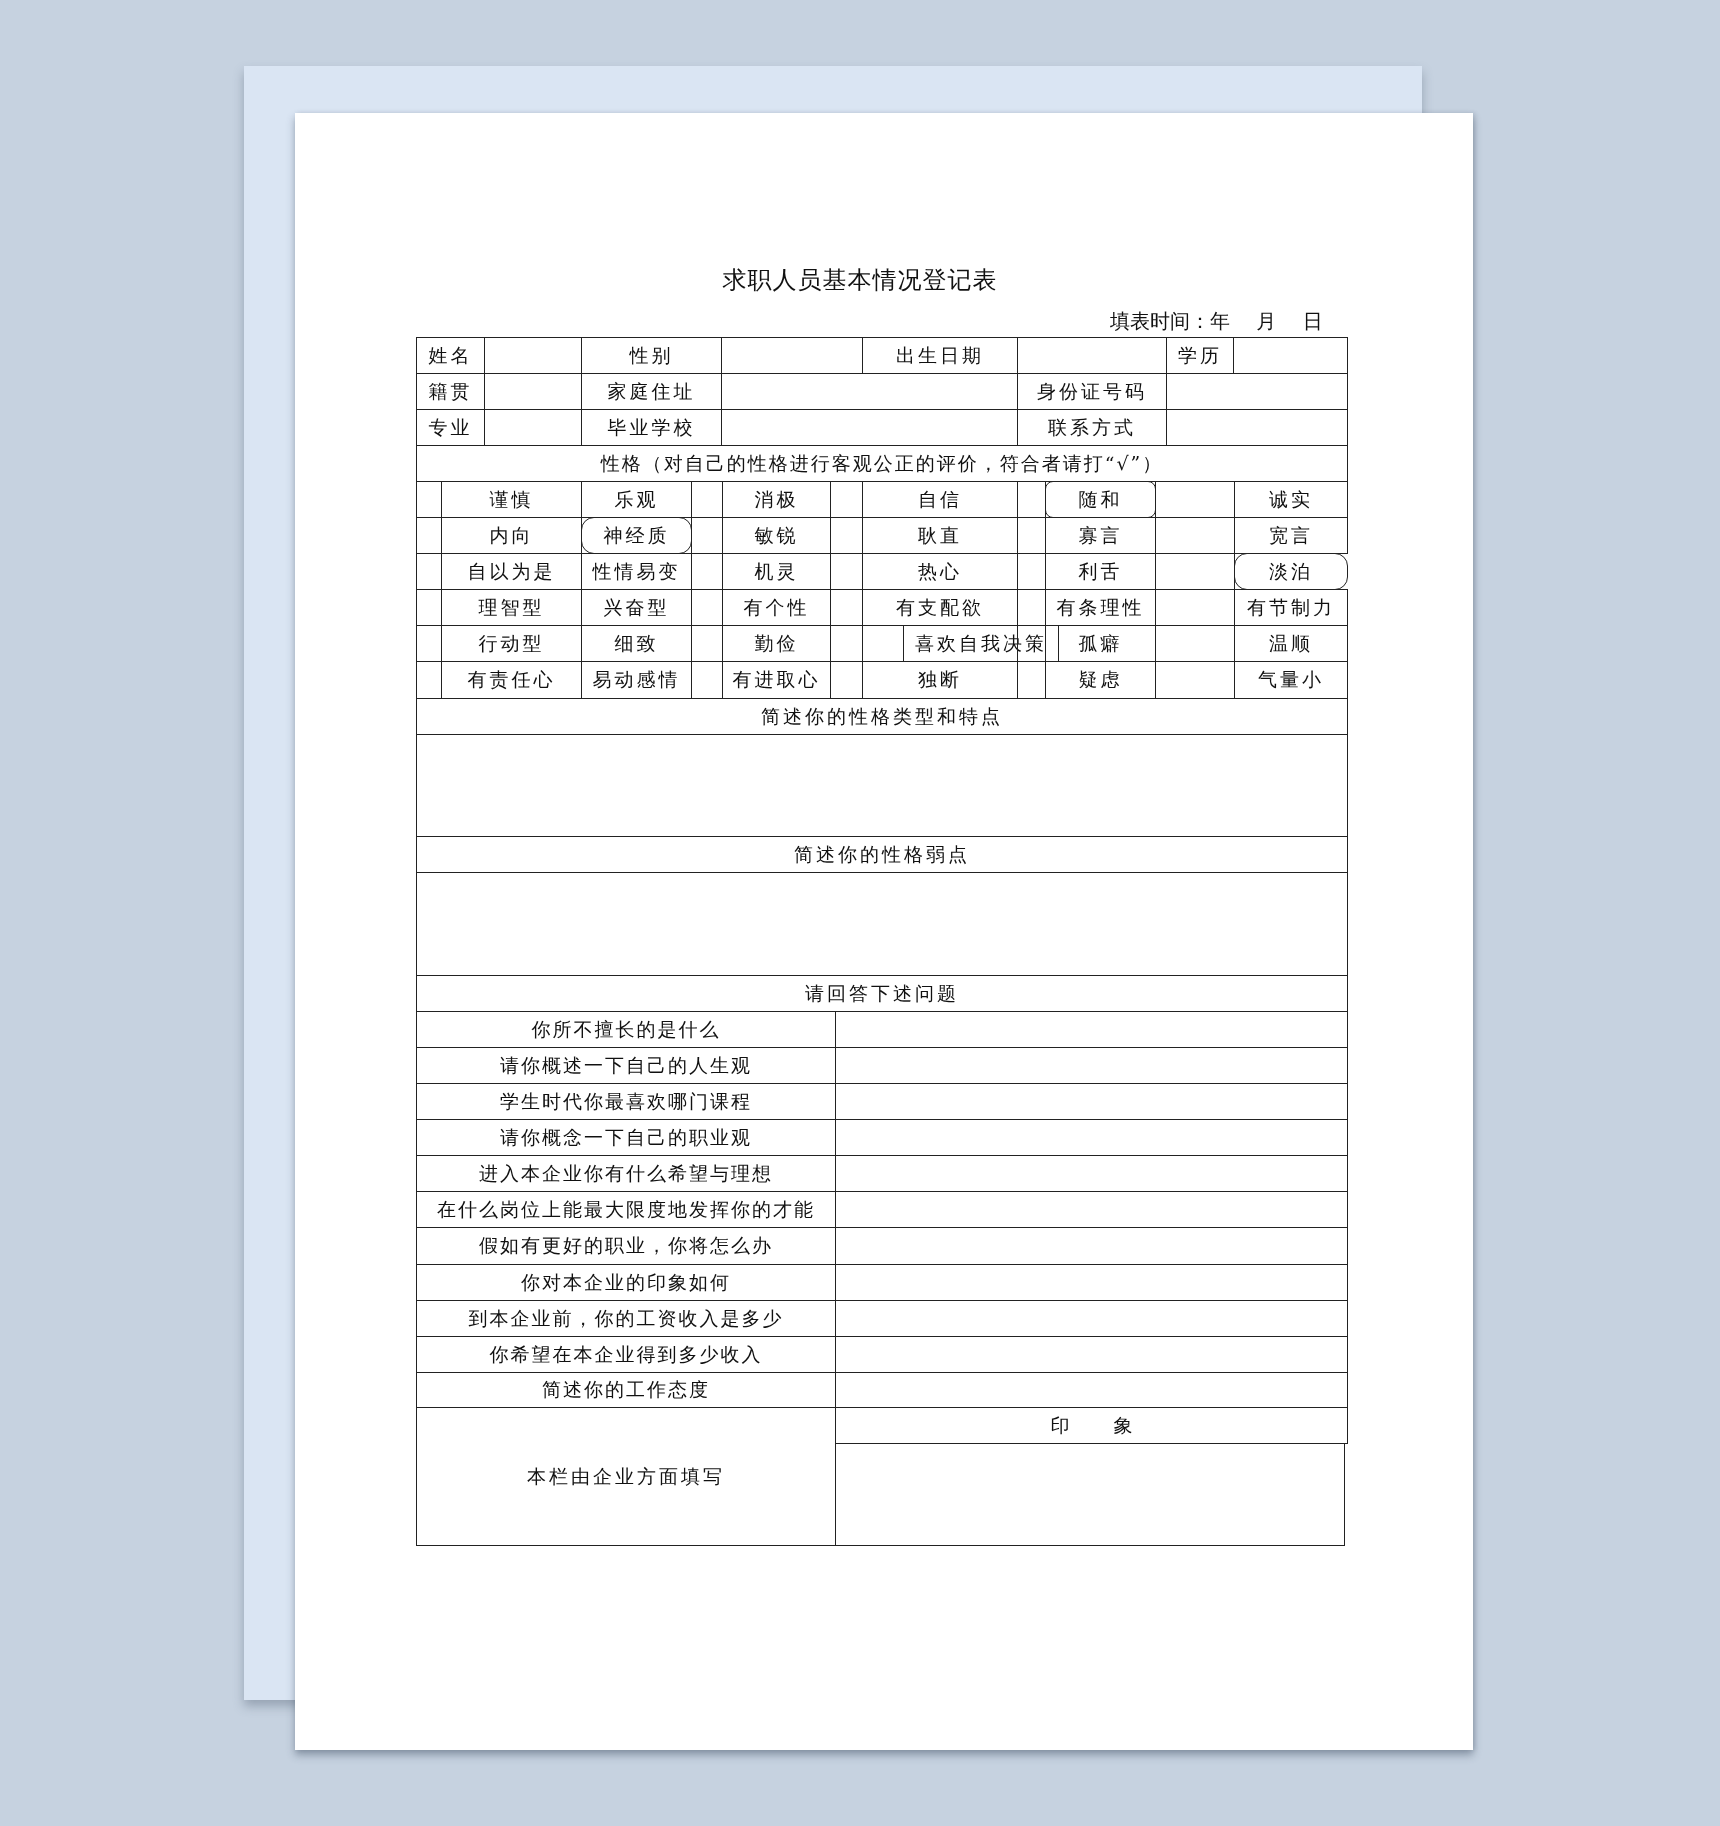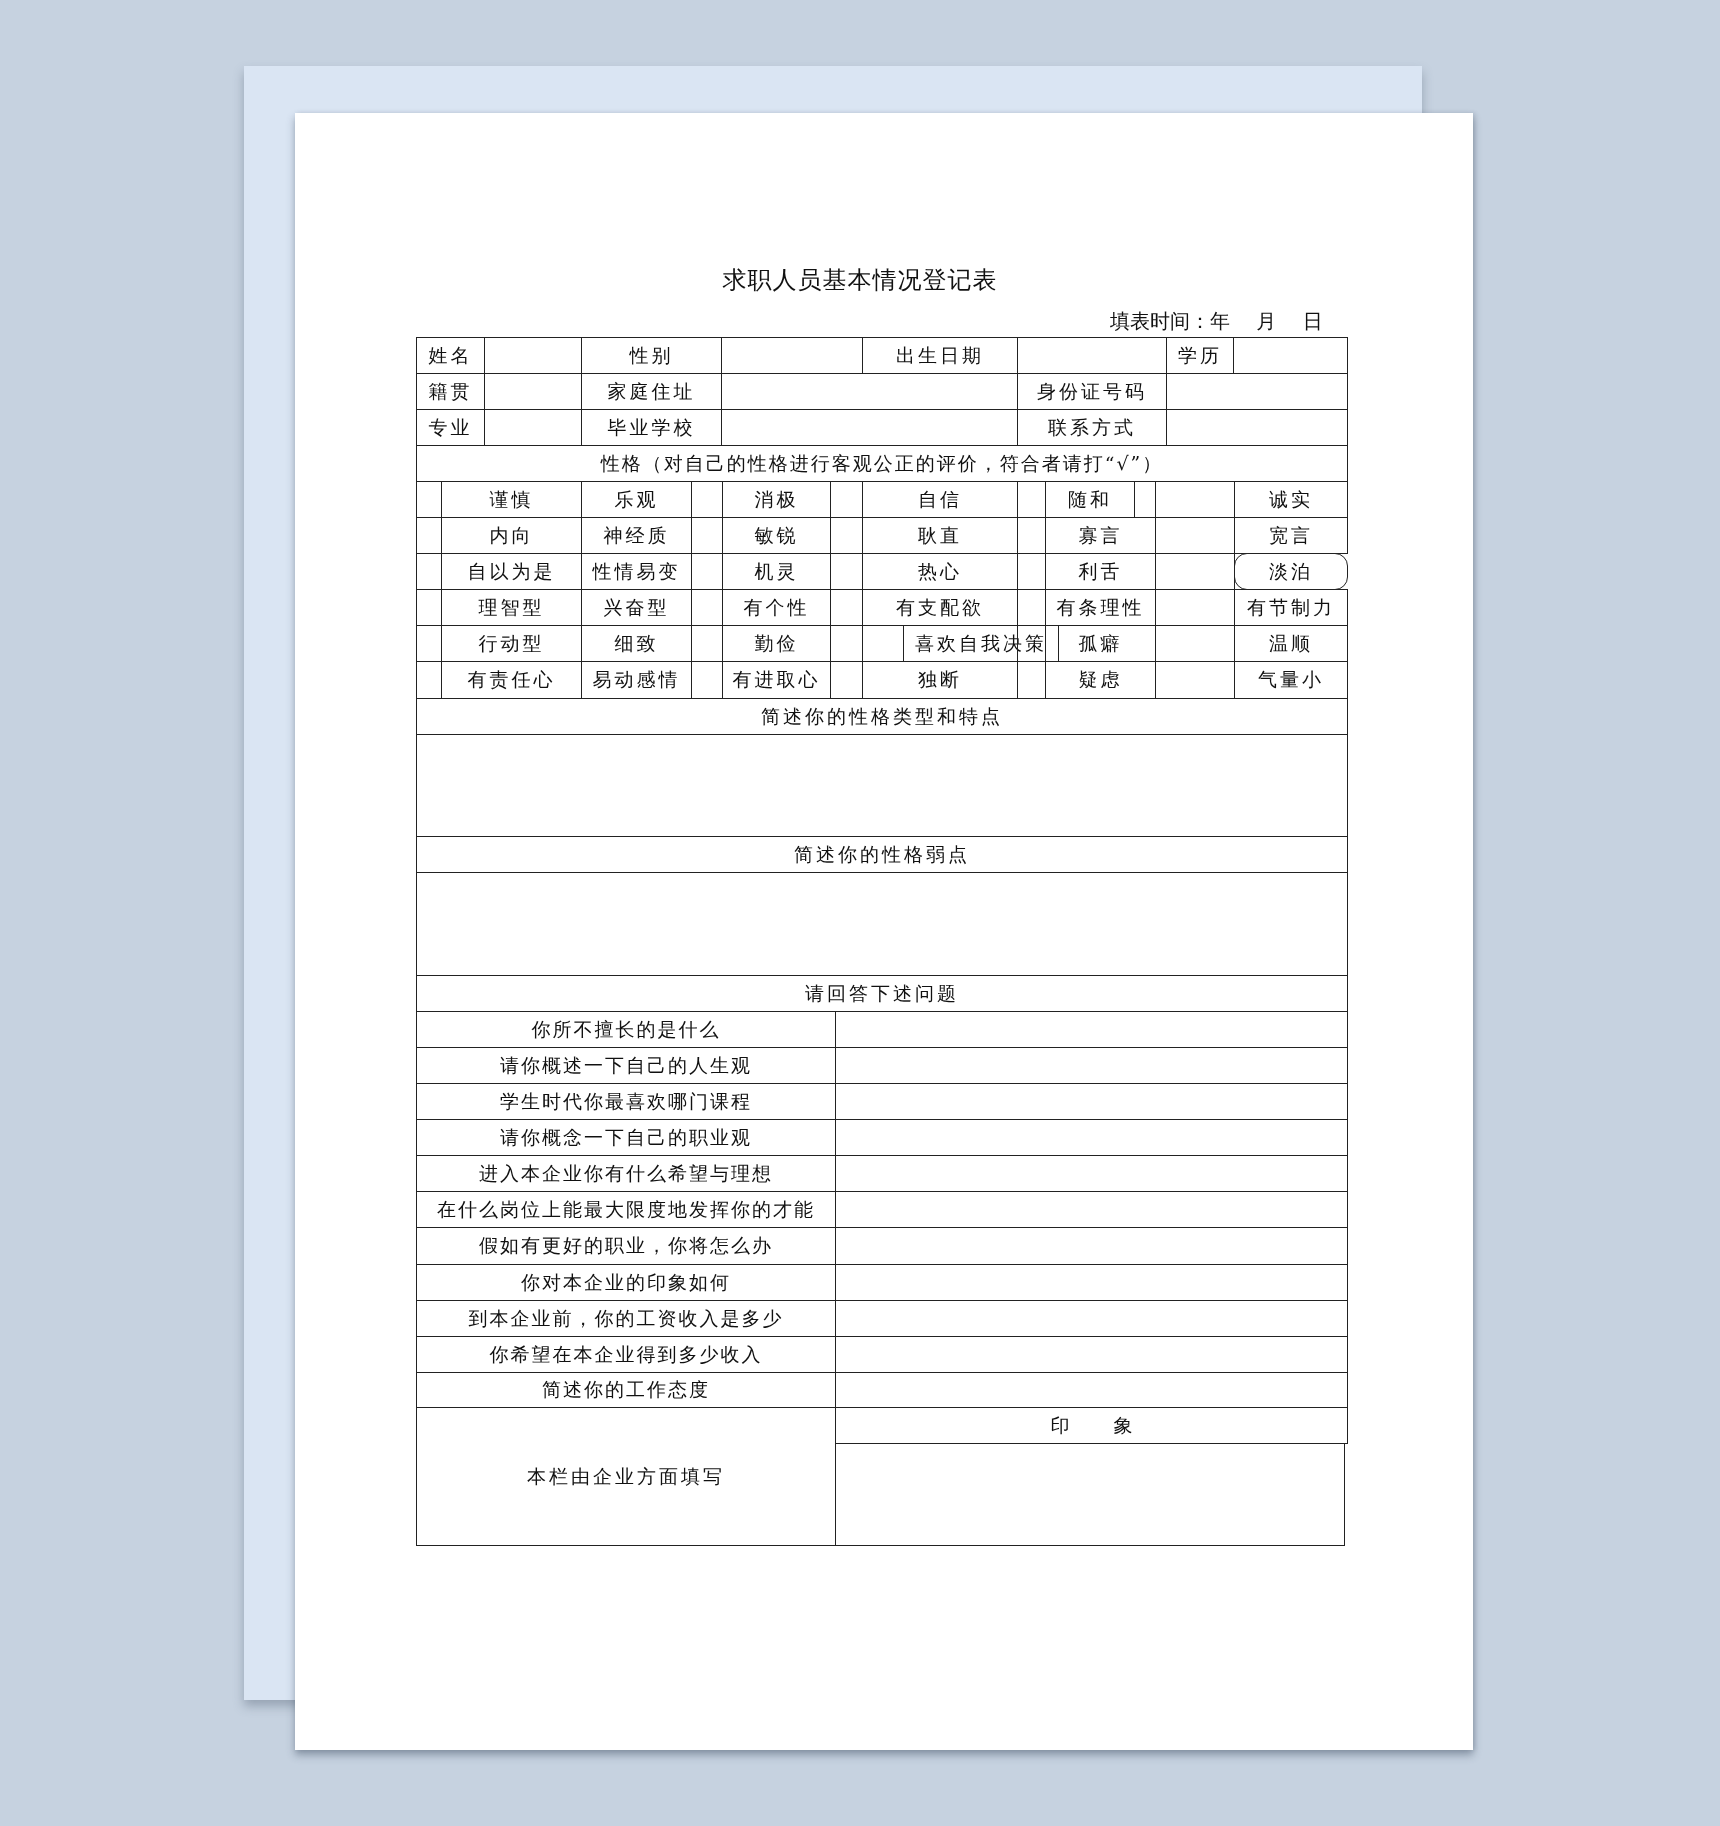--- a/index.html
+++ b/index.html
@@ -74,26 +74,26 @@
     <div class="cell blank" style="left: 1166px; top: 409px; width: 182px; height: 37px;"></div>
     <div class="cell blank" style="left: 416px; top: 445px; width: 932px; height: 37px; letter-spacing: 2px;">性格（对自己的性格进行客观公正的评价，符合者请打“√”）</div>
     <div class="cell blank" style="left: 416px; top: 481px; width: 26px; height: 37px;"></div>
     <div class="cell" style="left: 441px; top: 481px; width: 141px; height: 37px;">谨慎</div>
     <div class="cell" style="left: 581px; top: 481px; width: 111px; height: 37px;">乐观</div>
     <div class="cell blank" style="left: 691px; top: 481px; width: 32px; height: 37px;"></div>
     <div class="cell" style="left: 722px; top: 481px; width: 109px; height: 37px;">消极</div>
     <div class="cell blank" style="left: 830px; top: 481px; width: 33px; height: 37px;"></div>
     <div class="cell" style="left: 862px; top: 481px; width: 156px; height: 37px;">自信</div>
     <div class="cell blank" style="left: 1017px; top: 481px; width: 29px; height: 37px;"></div>
-    <div class="cell" style="left: 1045px; top: 481px; width: 90px; height: 37px;">随和</div>
+    <div class="cell" style="left: 1045px; top: 481px; width: 111px; height: 37px; border-radius: 8px;">随和</div>
     <div class="cell blank" style="left: 1155px; top: 481px; width: 80px; height: 37px;"></div>
     <div class="cell" style="left: 1234px; top: 481px; width: 114px; height: 37px;">诚实</div>
     <div class="cell blank" style="left: 416px; top: 517px; width: 26px; height: 37px;"></div>
     <div class="cell" style="left: 441px; top: 517px; width: 141px; height: 37px;">内向</div>
-    <div class="cell" style="left: 581px; top: 517px; width: 111px; height: 37px;">神经质</div>
+    <div class="cell" style="left: 581px; top: 517px; width: 111px; height: 37px; border-radius: 13px;">神经质</div>
     <div class="cell blank" style="left: 691px; top: 517px; width: 32px; height: 37px;"></div>
     <div class="cell" style="left: 722px; top: 517px; width: 109px; height: 37px;">敏锐</div>
     <div class="cell blank" style="left: 830px; top: 517px; width: 33px; height: 37px;"></div>
     <div class="cell" style="left: 862px; top: 517px; width: 156px; height: 37px;">耿直</div>
     <div class="cell blank" style="left: 1017px; top: 517px; width: 29px; height: 37px;"></div>
     <div class="cell" style="left: 1045px; top: 517px; width: 111px; height: 37px;">寡言</div>
     <div class="cell blank" style="left: 1155px; top: 517px; width: 80px; height: 37px;"></div>
     <div class="cell" style="left: 1234px; top: 517px; width: 114px; height: 37px;">宽言</div>
     <div class="cell blank" style="left: 416px; top: 553px; width: 26px; height: 37px;"></div>
     <div class="cell" style="left: 441px; top: 553px; width: 141px; height: 37px;">自以为是</div>

